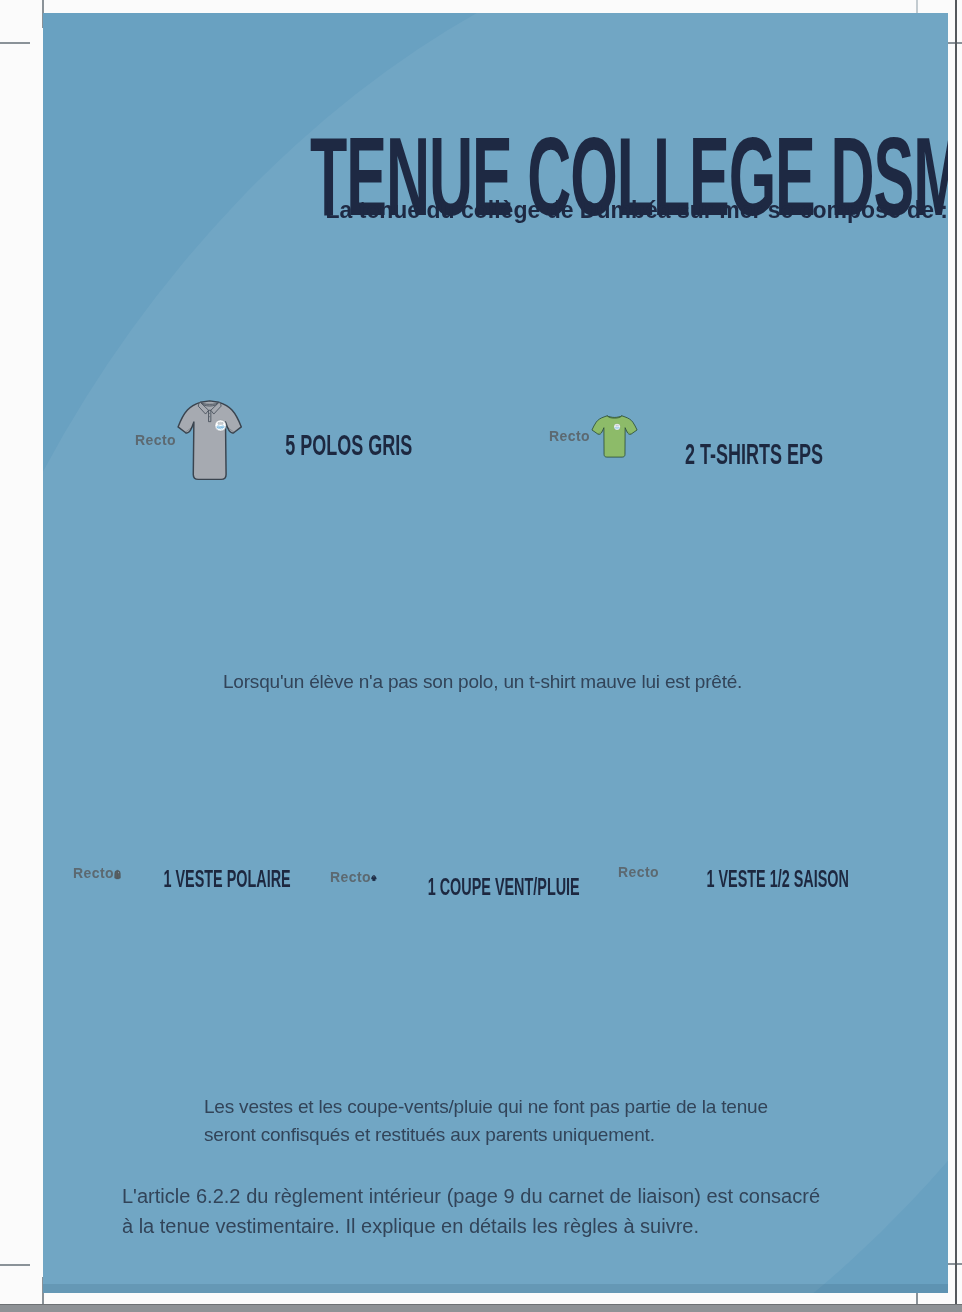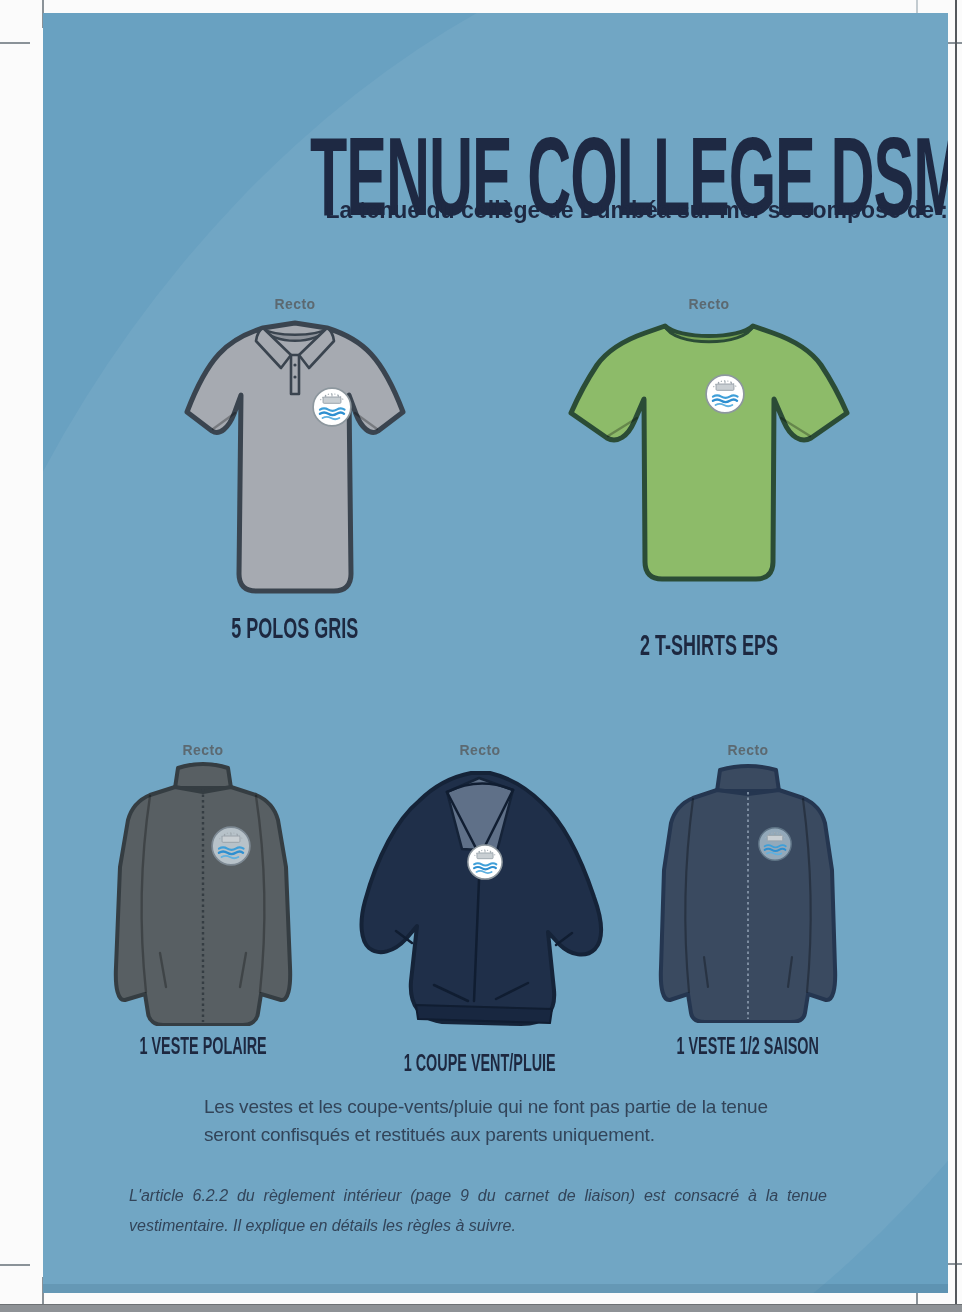--- a/index.html
+++ b/index.html
@@ -43,21 +43,21 @@
     display:inline-block; transform:scaleX(0.55);
     font-size:111px; line-height:1; font-weight:bold; letter-spacing:-2px;
     color:var(--title_navy,#1e2943);
   }
   .subtitle {
     position:absolute; top:184px; left:0; width:100%; text-align:right;
     font-size:23px; font-weight:bold; color:var(--title_navy,#1e2943);
   }
 
   
-  .fig { position:absolute; display:flex; flex-direction:column; align-items:center; }
+  .fig { position:absolute; display:flex; align-items:center; }
   .recto {
     font-size:14px; font-weight:bold; letter-spacing:0.4px;
     color:var(--recto_gray,#5c6971); height:17px; margin-bottom:2px;
   }
   .glabel { color:var(--label_navy,#1d2840); font-weight:bold; white-space:nowrap; line-height:1; }
   .glabel .cond { display:inline-block; transform:scaleX(0.6); }
   .row1 .glabel { font-size:30px; }
   .row2 .glabel { font-size:24px; }
 
   #fig-polo   { left:92px;  top:283px; width:320px; }
@@ -72,22 +72,22 @@
   #fig-veste .glabel  { margin-top:11px; }
 
   
   .note {
     position:absolute; font-size:19px; line-height:28px;
     color:var(--text_navy,#324459); letter-spacing:-0.2px;
   }
   #note-polo   { left:180px; top:655px; }
   #note-vestes { left:161px; top:1080px; }
   .footer-note {
-    position:absolute; left:86px; top:1168px; width:698px;
-    font-size:16px; line-height:30px; font-style:italic; text-align:justify;
+    position:absolute; left:79px; top:1168px; width:698px;
+    font-size:20px; line-height:30px; text-align:justify;
     color:var(--text_navy,#2e4154);
   }
 
   
   svg.garment { display:block; }
   .polo-fill { fill:var(--polo_gray,#a6aab1); stroke:var(--polo_outline,#3a444f); stroke-width:5; stroke-linejoin:round; }
   .polo-thin { fill:var(--polo_gray,#a6aab1); stroke:var(--polo_outline,#3a444f); stroke-width:2.6; stroke-linejoin:round; }
   .polo-neck { fill:#8e939b; stroke:var(--polo_outline,#3a444f); stroke-width:2.4; }
   .seam { fill:none; stroke:rgba(0,0,0,0.28); stroke-width:2.4; stroke-linecap:round; }
   .zip  { fill:none; stroke:#353d43; stroke-width:2.4; stroke-dasharray:2.5 3; }
@@ -165,20 +165,21 @@
         <path class="tee-fill" d="M106,11 C119,25 181,25 194,11 L214,18 C237,26 252,36 262,50 C272,65 281,82 288,98 L252,123 C242,129 231,121 225,107 L215,84 L214,247 C214,258 208,264 197,264 L103,264 C92,264 86,258 86,247 L85,84 L75,107 C69,121 58,129 48,123 L12,98 C19,82 28,65 38,50 C48,36 63,26 86,18 Z"></path>
         <path class="tee-neck" d="M106,11 C119,25 181,25 194,11 C186,32 114,32 106,11 Z"></path>
         <path class="seam" d="M49,121 L78,103"></path>
         <path class="seam" d="M251,121 L222,103"></path>
         <use href="#logo" x="145" y="58" width="42" height="42"></use>
       </svg>
       <div class="glabel"><span class="cond">2 T-SHIRTS EPS</span></div>
     </div>
 
     <div class="note" id="note-polo">
+      <div>Lorsqu'un élève n'a pas son polo, un t-shirt mauve lui est prêté.</div>
     </div>
 
     <div class="fig row2" id="fig-fleece">
       <div class="recto">Recto</div>
       <svg class="garment" width="200" height="265" viewBox="0 0 200 265">
         <path class="fl-fill" d="M75,7 Q100,-1 125,7 L128,27 L72,27 Z"></path>
         <path class="fl-fill" d="M72,26 L47,34 C35,39 28,48 25,59 L17,106 L13,206 C12,227 15,240 22,239 L42,233 L45,252 C46,260 52,264 60,264 L140,264 C148,264 154,260 155,252 L158,233 L178,239 C185,240 188,227 187,206 L183,106 L175,59 C172,48 165,39 153,34 L128,26 L100,31 Z"></path>
         <path class="seam" d="M47,35 C38,95 36,165 43,231"></path>
         <path class="seam" d="M153,35 C162,95 164,165 157,231"></path>
         <path class="zip" d="M100,28 L100,261"></path>

